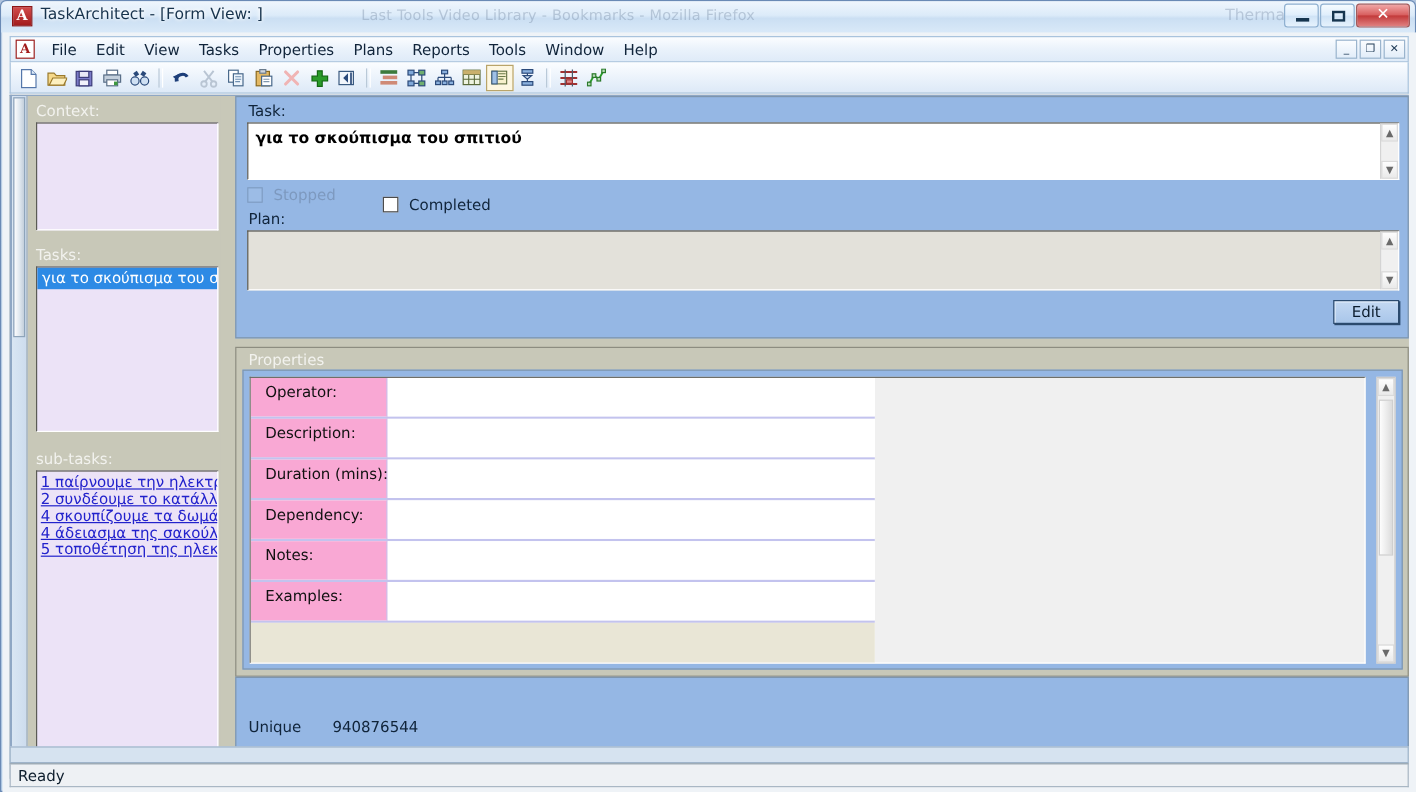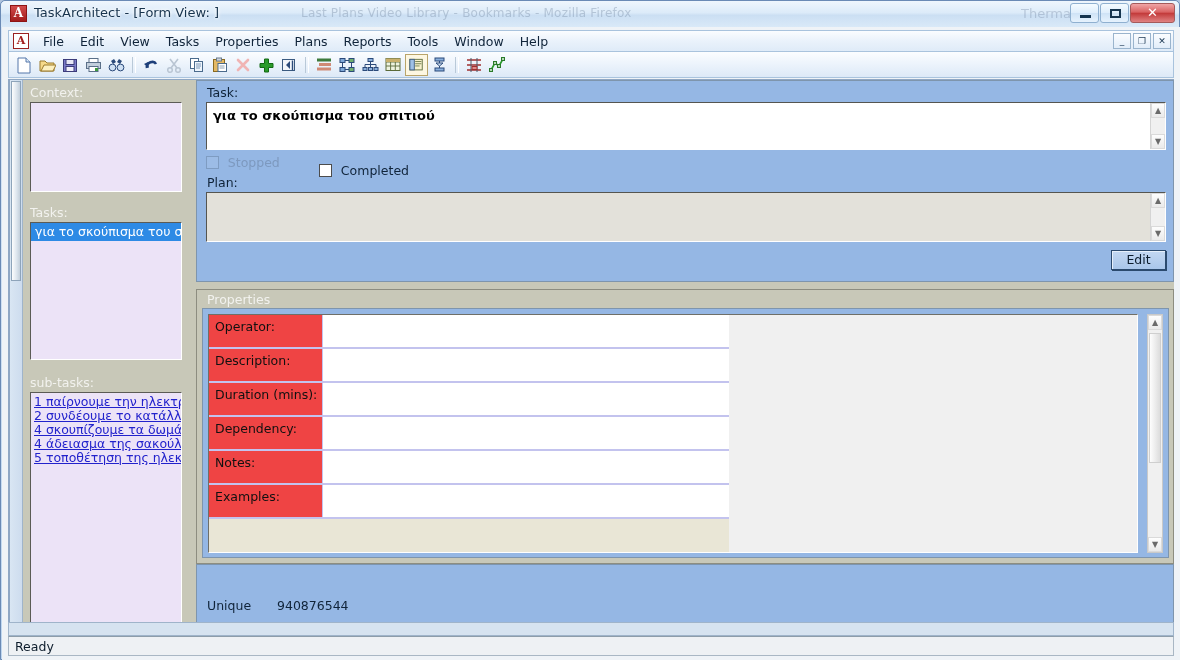--- a/index.html
+++ b/index.html
@@ -222,23 +222,23 @@
     border: 1px solid #2b4a6e;
     box-shadow: 1px 1px 0 #2b4a6e, inset 1px 1px 0 #e6f0fb;
     font-size: 12.5px; color: #0c1d2e; text-align: center;
     box-sizing: border-box; cursor: default;
   }
 
   
   .propgrid { position: absolute; background: #ffffff; }
   .prow { display: flex; border-bottom: 2px solid #c3c3ee; }
   .pcell-k {
-    width: 114px; box-sizing: border-box; padding: 4px 0 0 6px;
+    width: 114px; box-sizing: border-box; padding: 4px 0 0 12px;
     height: 32px; border-right: 1px solid #c3c3ee;
-    font-size: 12.5px; color: #111; background: #ef4444; white-space: nowrap;
+    font-size: 12.5px; color: #111; background: #f9a8d4; white-space: nowrap;
   }
   .pcell-v { flex: 1; height: 32px; background: #fff; }
   .prop-blank { background: #e9e6d6; }
 
   .statusbar {
     position: absolute; left: 6px; bottom: 4px; right: 6px; height: 20px;
     background: #eef1f4;
     border: 1px solid #a9b7c4; border-top-color: #8d9daa;
     box-sizing: border-box;
     font-size: 12.5px; color: #0d1d2c; padding: 2px 0 0 6px;
@@ -250,21 +250,21 @@
 </style>
 </head>
 <body>
 
 <div id="app">
   <div class="win-frame">
 
     <div class="titlebar">
       <div class="title-icon">A</div>
       <div class="title-text">TaskArchitect - [Form View: ]</div>
-      <div class="title-ghost">Last Plans Video Library - Bookmarks - Mozilla Firefox</div>
+      <div class="title-ghost">Last Tools Video Library - Bookmarks - Mozilla Firefox</div>
       <div class="title-ghost2">Thermal</div>
       <div class="winbtns">
         <div class="winbtn">
           <div class="minbar"></div>
         </div>
         <div class="winbtn">
           <div class="maxbox"></div>
         </div>
         <div class="winbtn close">
           <div class="g">✕</div>

